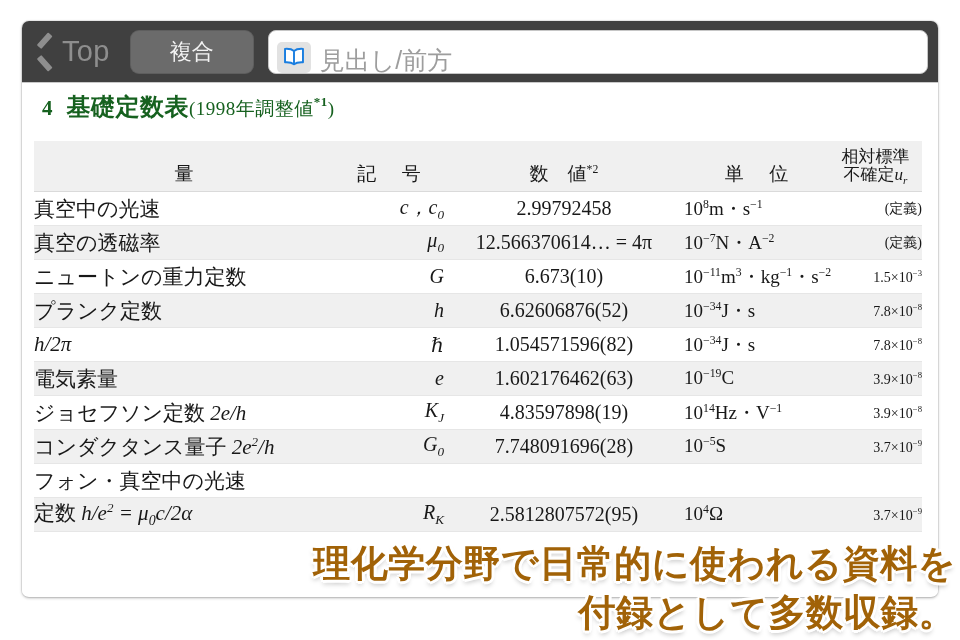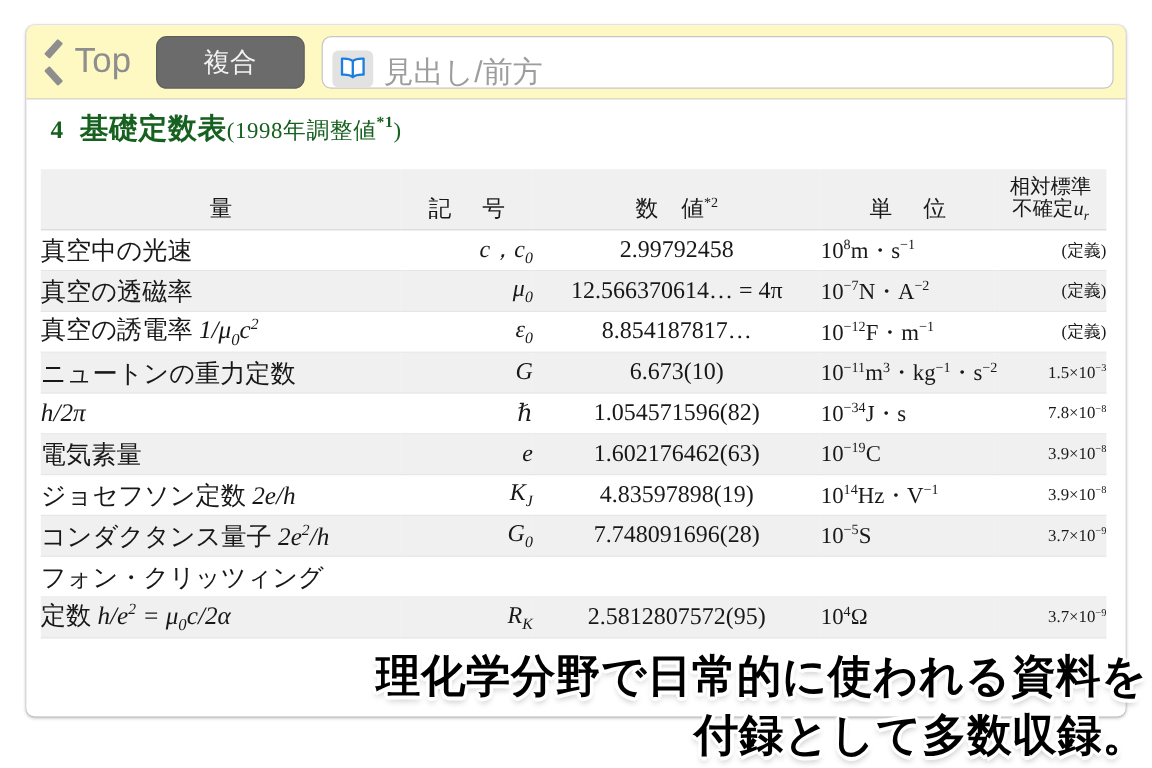--- a/index.html
+++ b/index.html
@@ -15,21 +15,21 @@
   .frame{
     position:absolute;left:22px;top:21px;width:916px;height:576px;
     background:#ffffff;
     border-radius:7px;
     box-shadow:0 1px 3px rgba(0,0,0,.30), 0 0 0 1px rgba(0,0,0,.06);
     overflow:hidden;
   }
 
   
   .toolbar{
-    position:relative;height:62px;background:#fef9c3;
+    position:relative;height:62px;background:#404040;
     border-bottom:1px solid #c9c9c9;
     display:flex;align-items:center;padding:0 10px 0 12px;box-sizing:border-box;
   }
   .back{display:flex;align-items:center;gap:6px;cursor:pointer;padding-right:6px;}
   .chev{width:22px;height:34px;position:relative;flex:0 0 auto;}
   .chev:before,.chev:after{
     content:"";position:absolute;left:5px;width:17px;height:6px;background:#8e8e8e;border-radius:1px;
   }
   .chev:before{top:9px;transform:rotate(-48deg);transform-origin:left center;}
   .chev:after{top:19px;transform:rotate(48deg);transform-origin:left center;}
@@ -111,21 +111,21 @@
   .it{font-style:italic;}
   .spaced{letter-spacing:.55em;padding-left:.55em;}
 
   
   .promo{
     position:absolute;right:4px;bottom:2px;z-index:10;
     text-align:right;pointer-events:none;
     font-family:"Liberation Sans","DejaVu Sans",sans-serif;
   }
   .promo div{
-    font-size:37px;font-weight:bold;color:#000000;line-height:1.34;
+    font-size:37px;font-weight:bold;color:#a16207;line-height:1.34;
     letter-spacing:.5px;
     text-shadow:
       -2px -2px 0 #fff, 2px -2px 0 #fff, -2px 2px 0 #fff, 2px 2px 0 #fff,
       -3px 0 0 #fff, 3px 0 0 #fff, 0 -3px 0 #fff, 0 3px 0 #fff,
       0 4px 5px rgba(0,0,0,.28);
   }
 </style>
 </head>
 <body>
 
@@ -194,34 +194,34 @@
               <td class="c-unc">(定義)</td>
             </tr>
             <tr>
               <td class="c-qty">真空の透磁率</td>
               <td class="c-sym">μ<span class="sub">0</span></td>
               <td class="c-val">12.566370614… = 4π</td>
               <td class="c-unit">10<span class="sup">−7</span>N・A<span class="sup">−2</span></td>
               <td class="c-unc">(定義)</td>
             </tr>
             <tr>
-              <td class="c-qty">真空の誘電率<span class="it"> 1/μ<span class="sub">0</span>c<span class="sup">2</span></span></td>
-              <td class="c-sym">ε<span class="sub">0</span></td>
-              <td class="c-val">8.854187817…</td>
-              <td class="c-unit">10<span class="sup">−12</span>F・m<span class="sup">−1</span></td>
-              <td class="c-unc">(定義)</td>
-            </tr>
-            <tr>
               <td class="c-qty">ニュートンの重力定数</td>
               <td class="c-sym">G</td>
               <td class="c-val">6.673(10)</td>
               <td class="c-unit">10<span class="sup">−11</span>m<span class="sup">3</span>・kg<span class="sup">−1</span>・s<span class="sup">−2</span></td>
               <td class="c-unc">1.5×10<span class="sup">−3</span></td>
             </tr>
             <tr>
+              <td class="c-qty">プランク定数</td>
+              <td class="c-sym">h</td>
+              <td class="c-val">6.62606876(52)</td>
+              <td class="c-unit">10<span class="sup">−34</span>J・s</td>
+              <td class="c-unc">7.8×10<span class="sup">−8</span></td>
+            </tr>
+            <tr>
               <td class="c-qty"><span class="it">h/2π</span></td>
               <td class="c-sym">ℏ</td>
               <td class="c-val">1.054571596(82)</td>
               <td class="c-unit">10<span class="sup">−34</span>J・s</td>
               <td class="c-unc">7.8×10<span class="sup">−8</span></td>
             </tr>
             <tr>
               <td class="c-qty">電気素量</td>
               <td class="c-sym">e</td>
               <td class="c-val">1.602176462(63)</td>
@@ -236,21 +236,21 @@
               <td class="c-unc">3.9×10<span class="sup">−8</span></td>
             </tr>
             <tr>
               <td class="c-qty">コンダクタンス量子<span class="it"> 2e<span class="sup">2</span>/h</span></td>
               <td class="c-sym">G<span class="sub">0</span></td>
               <td class="c-val">7.748091696(28)</td>
               <td class="c-unit">10<span class="sup">−5</span>S</td>
               <td class="c-unc">3.7×10<span class="sup">−9</span></td>
             </tr>
             <tr>
-              <td class="c-qty">フォン・クリッツィング</td>
+              <td class="c-qty">フォン・真空中の光速</td>
               <td class="c-sym"></td>
               <td class="c-val"></td>
               <td class="c-unit"></td>
               <td class="c-unc"></td>
             </tr>
             <tr>
               <td class="c-qty">定数<span class="it"> h/e<span class="sup">2</span> = μ<span class="sub">0</span>c/2α</span></td>
               <td class="c-sym">R<span class="sub">K</span></td>
               <td class="c-val">2.5812807572(95)</td>
               <td class="c-unit">10<span class="sup">4</span>Ω</td>

